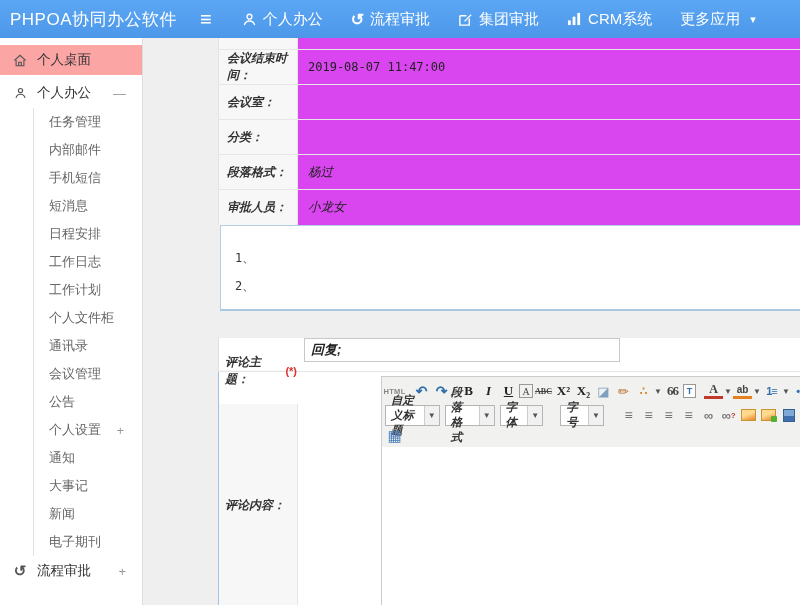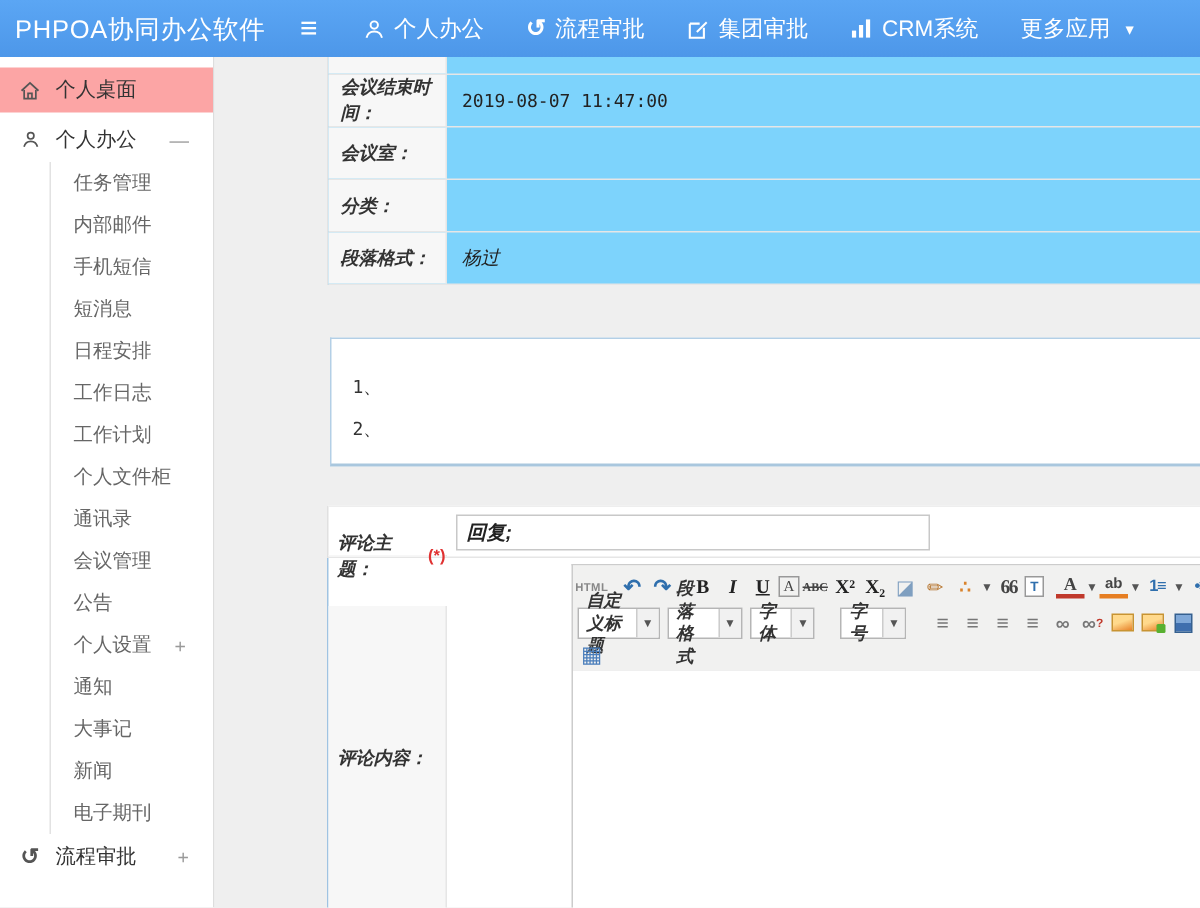--- a/index.html
+++ b/index.html
@@ -27,42 +27,42 @@
   .side-item .toggle { position:absolute; right:16px; color:#999; font-size:13px; }
   .submenu { margin-left:33px; border-left:1px solid #e2e2e2; }
   .sub-item { height:28px; display:flex; align-items:center; padding-left:15px; font-size:13px; color:#666; cursor:pointer; position:relative; }
   .sub-item .toggle { position:absolute; right:18px; color:#999; font-size:13px; }
   .hist-glyph { font-size:15px; font-weight:bold; color:#555; }
 
   
   .main { position:absolute; top:38px; left:143px; width:657px; height:567px; background:#efefef; }
 
   
-  .meeting-table { position:absolute; left:75px; top:0; right:-1px; background:#7dd3fc; border-left:1px solid #e3e3e3; }
+  .meeting-table { position:absolute; left:75px; top:0; right:-1px; background:#d946ef; border-left:1px solid #e3e3e3; }
   .m-row { display:flex; border-bottom:1px solid #e6e6e6; }
   .m-row.partial { height:12px; }
   .m-row.full { height:35px; }
   .m-label { width:79px; background:#f7f7f7; border-right:1px solid #e6e6e6; display:flex; align-items:center;
     padding-left:8px; font-size:12px; font-style:italic; font-weight:600; color:#333; }
   .m-value { flex:1; display:flex; align-items:center; padding-left:10px; font-size:12.5px; font-style:italic; color:#222; }
   .m-value.mono { font-family:"DejaVu Sans Mono",monospace; font-style:normal; font-size:12px; }
 
   
   .content-box { position:absolute; left:77px; top:187px; right:-1px; height:86px; background:#fff;
     border:1px solid #b3cfe6; border-bottom:2px solid #a9c7de; padding:18px 0 0 14px; }
   .content-line { font-size:12px; color:#333; line-height:28px; font-family:"DejaVu Sans Mono",monospace; }
 
   
   .comment-table { position:absolute; left:75px; top:299px; right:-1px; bottom:-2px; background:#fff; }
   .c-row1 { display:flex; height:35px; border-bottom:1px solid #e6e6e6; border-left:1px solid #e0e0e0; border-top:1px solid #eee; }
   .c-row2 { display:flex; position:absolute; top:35px; left:0; right:0; bottom:0; border-left:1px solid #9fc3e2; }
   .c-label { width:79px; background:#f7f7f7; border-right:1px solid #e6e6e6; display:flex; align-items:center;
     padding-left:6px; font-size:12px; font-style:italic; font-weight:600; color:#333;margin-top:32px; }
   .req { color:#e03131; font-style:normal; margin-left:3px; font-size:11px; }
-  .c-value { flex:1; display:flex; align-items:center; padding-left:6px; }
+  .c-value { flex:1; display:flex; padding-left:6px; }
   .subject-input { width:316px; height:24px; border:1px solid #c8c8c8; font-size:13px; font-weight:bold;
     font-style:italic; color:#222; padding-left:6px; font-family:"Liberation Sans",sans-serif; }
 
   
   .editor { position:absolute; left:83px; top:4px; right:0; bottom:0; border:1px solid #ccc; border-right:none; background:#fff; }
   .toolbar { background:#f1f1f0; border-bottom:1px solid #ccc; padding:2px 3px; }
   .tb-row { display:flex; align-items:center; height:24px; gap:1px; }
   .tb-row.r3 { height:18px; }
   .tbi { display:inline-flex; align-items:center; justify-content:center; min-width:19px; height:19px;
     font-size:12px; color:#444; cursor:pointer; }
@@ -244,20 +244,24 @@
       <div class="m-row full">
         <div class="m-label">会议室：</div>
       </div>
       <div class="m-row full">
         <div class="m-label">分类：</div>
         <div class="m-value"></div>
       </div>
       <div class="m-row full">
         <div class="m-label">段落格式：</div>
         <div class="m-value">杨过</div>
+      </div>
+      <div class="m-row full" style="border-bottom:none;">
+        <div class="m-label">审批人员：</div>
+        <div class="m-value">小龙女</div>
       </div>
     </div>
 
     <div class="content-box">
       <div class="content-line">1、</div>
       <div class="content-line">2、</div>
     </div>
 
     <div class="comment-table">
       <div class="c-row1">

